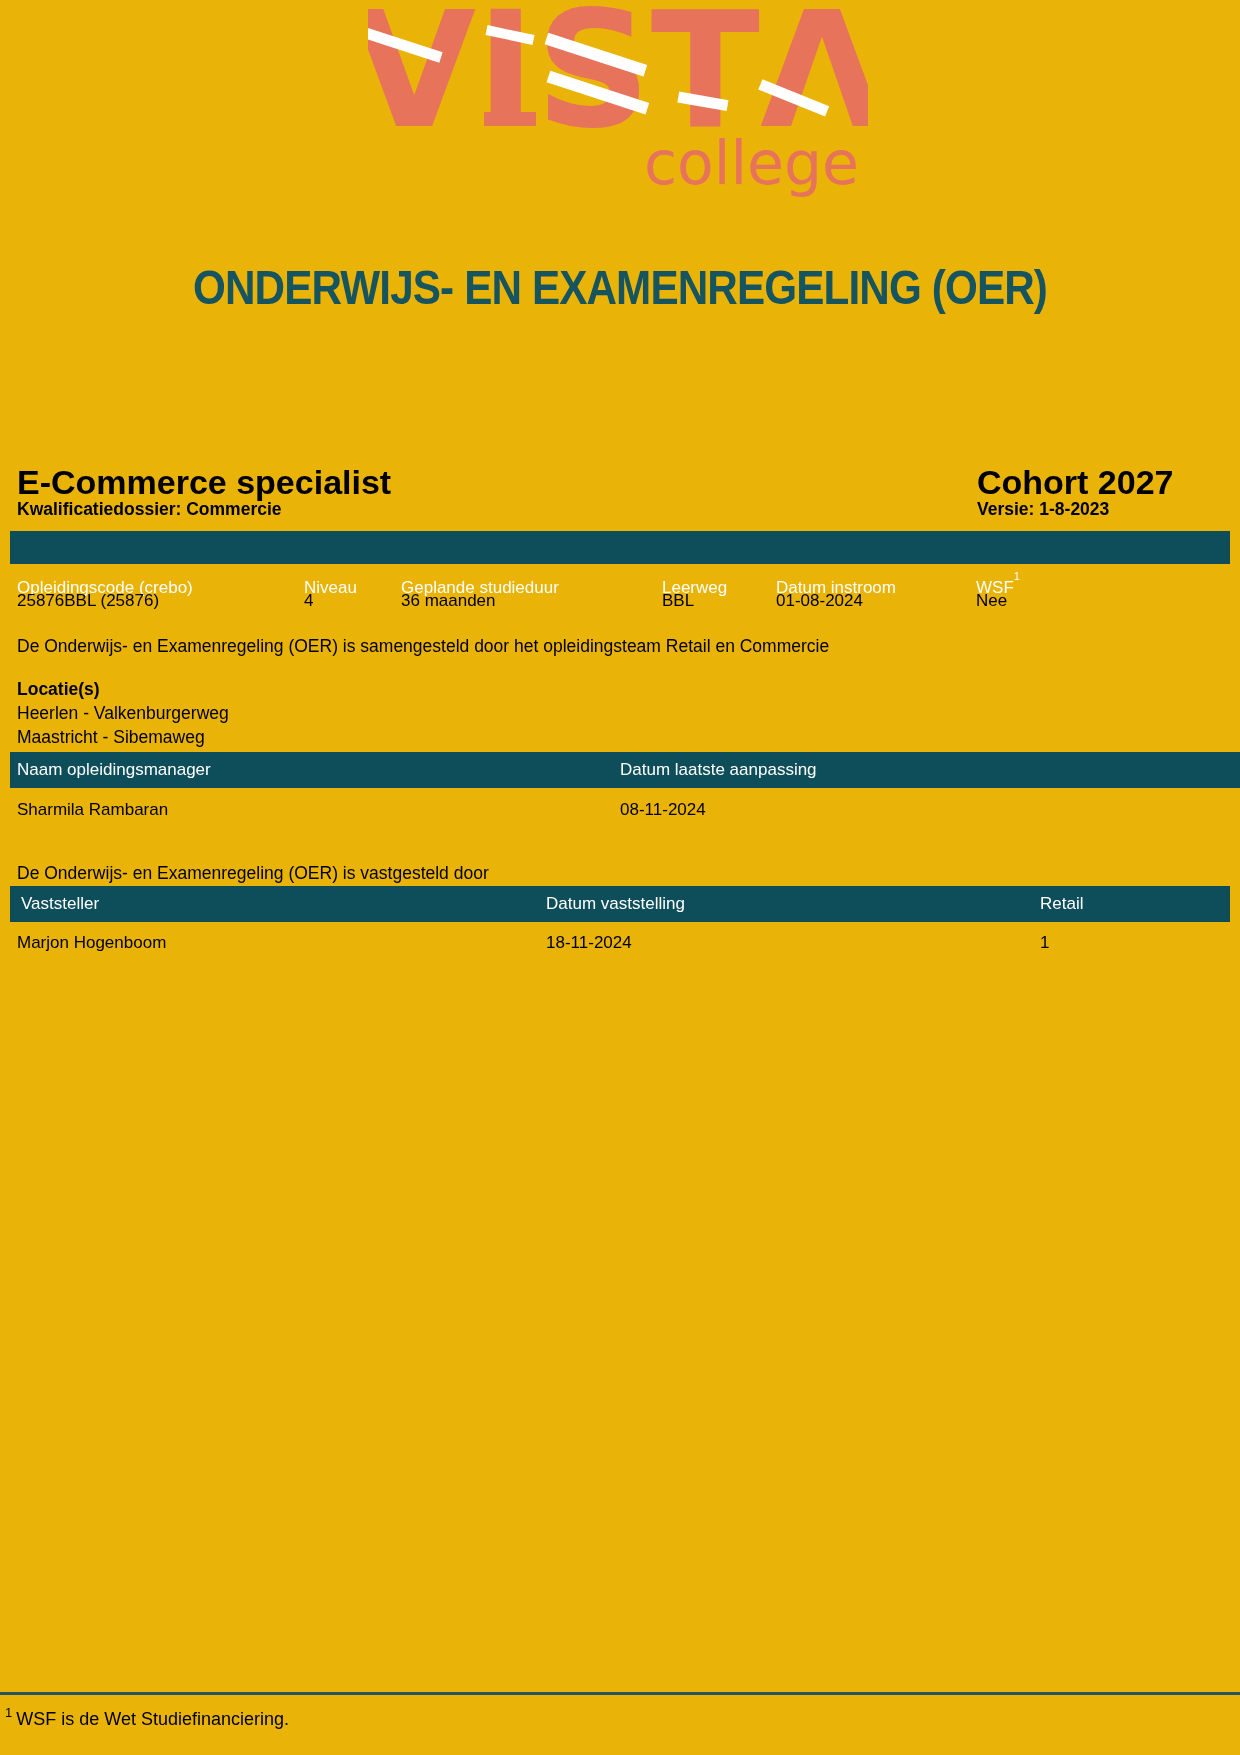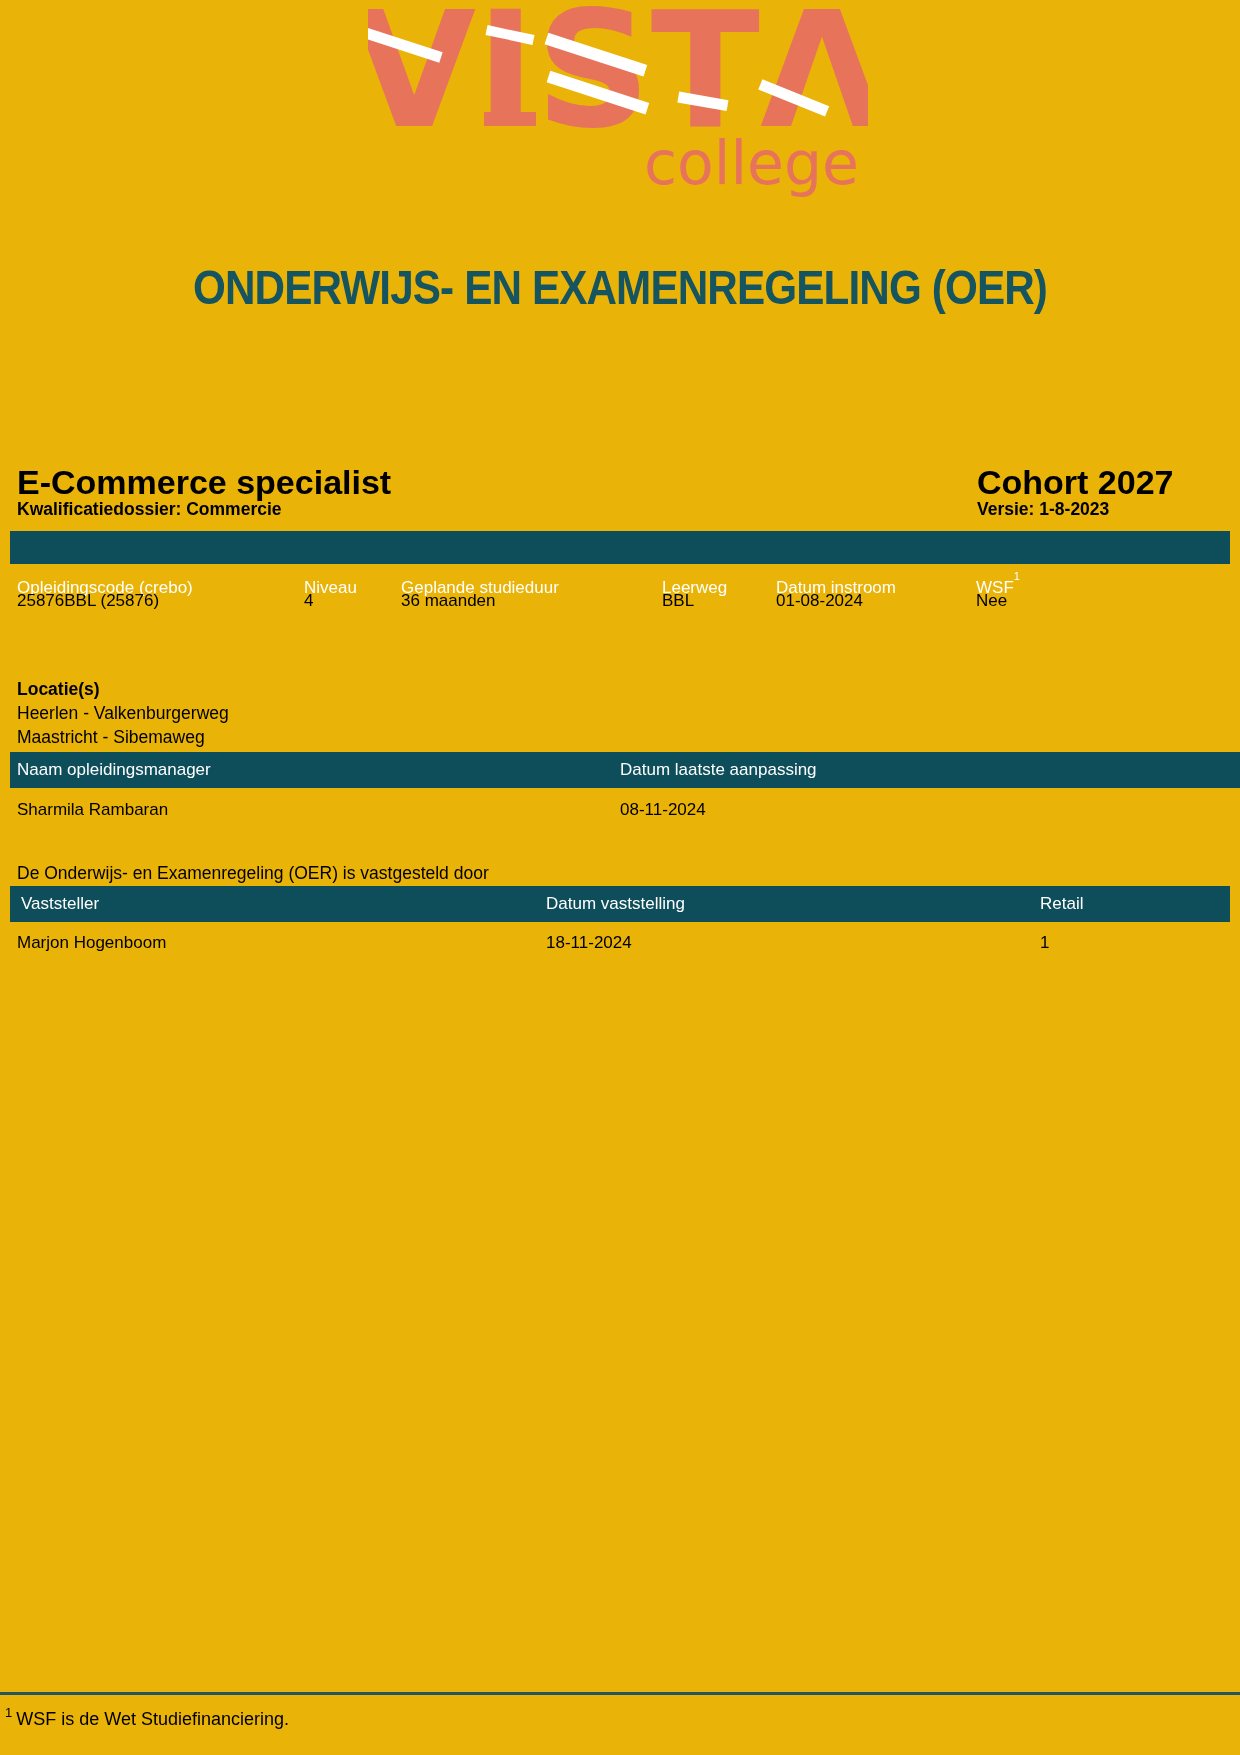--- a/index.html
+++ b/index.html
@@ -82,20 +82,21 @@
   </div>
   <div class="trow row1">
     <span class="cell" style="left:7px">25876BBL (25876)</span>
     <span class="cell" style="left:294px">4</span>
     <span class="cell" style="left:391px">36 maanden</span>
     <span class="cell" style="left:652px">BBL</span>
     <span class="cell" style="left:766px">01-08-2024</span>
     <span class="cell" style="left:966px">Nee</span>
   </div>
 
+  <div class="para p-composed">De Onderwijs- en Examenregeling (OER) is samengesteld door het opleidingsteam Retail en Commercie</div>
 
   <div class="para loc-label">Locatie(s)</div>
   <div class="para loc-1">Heerlen - Valkenburgerweg</div>
   <div class="para loc-2">Maastricht - Sibemaweg</div>
 
   <div class="bar bar2">
     <span class="cell" style="left:7px">Naam opleidingsmanager</span>
     <span class="cell" style="left:610px">Datum laatste aanpassing</span>
   </div>
   <div class="trow row2">

